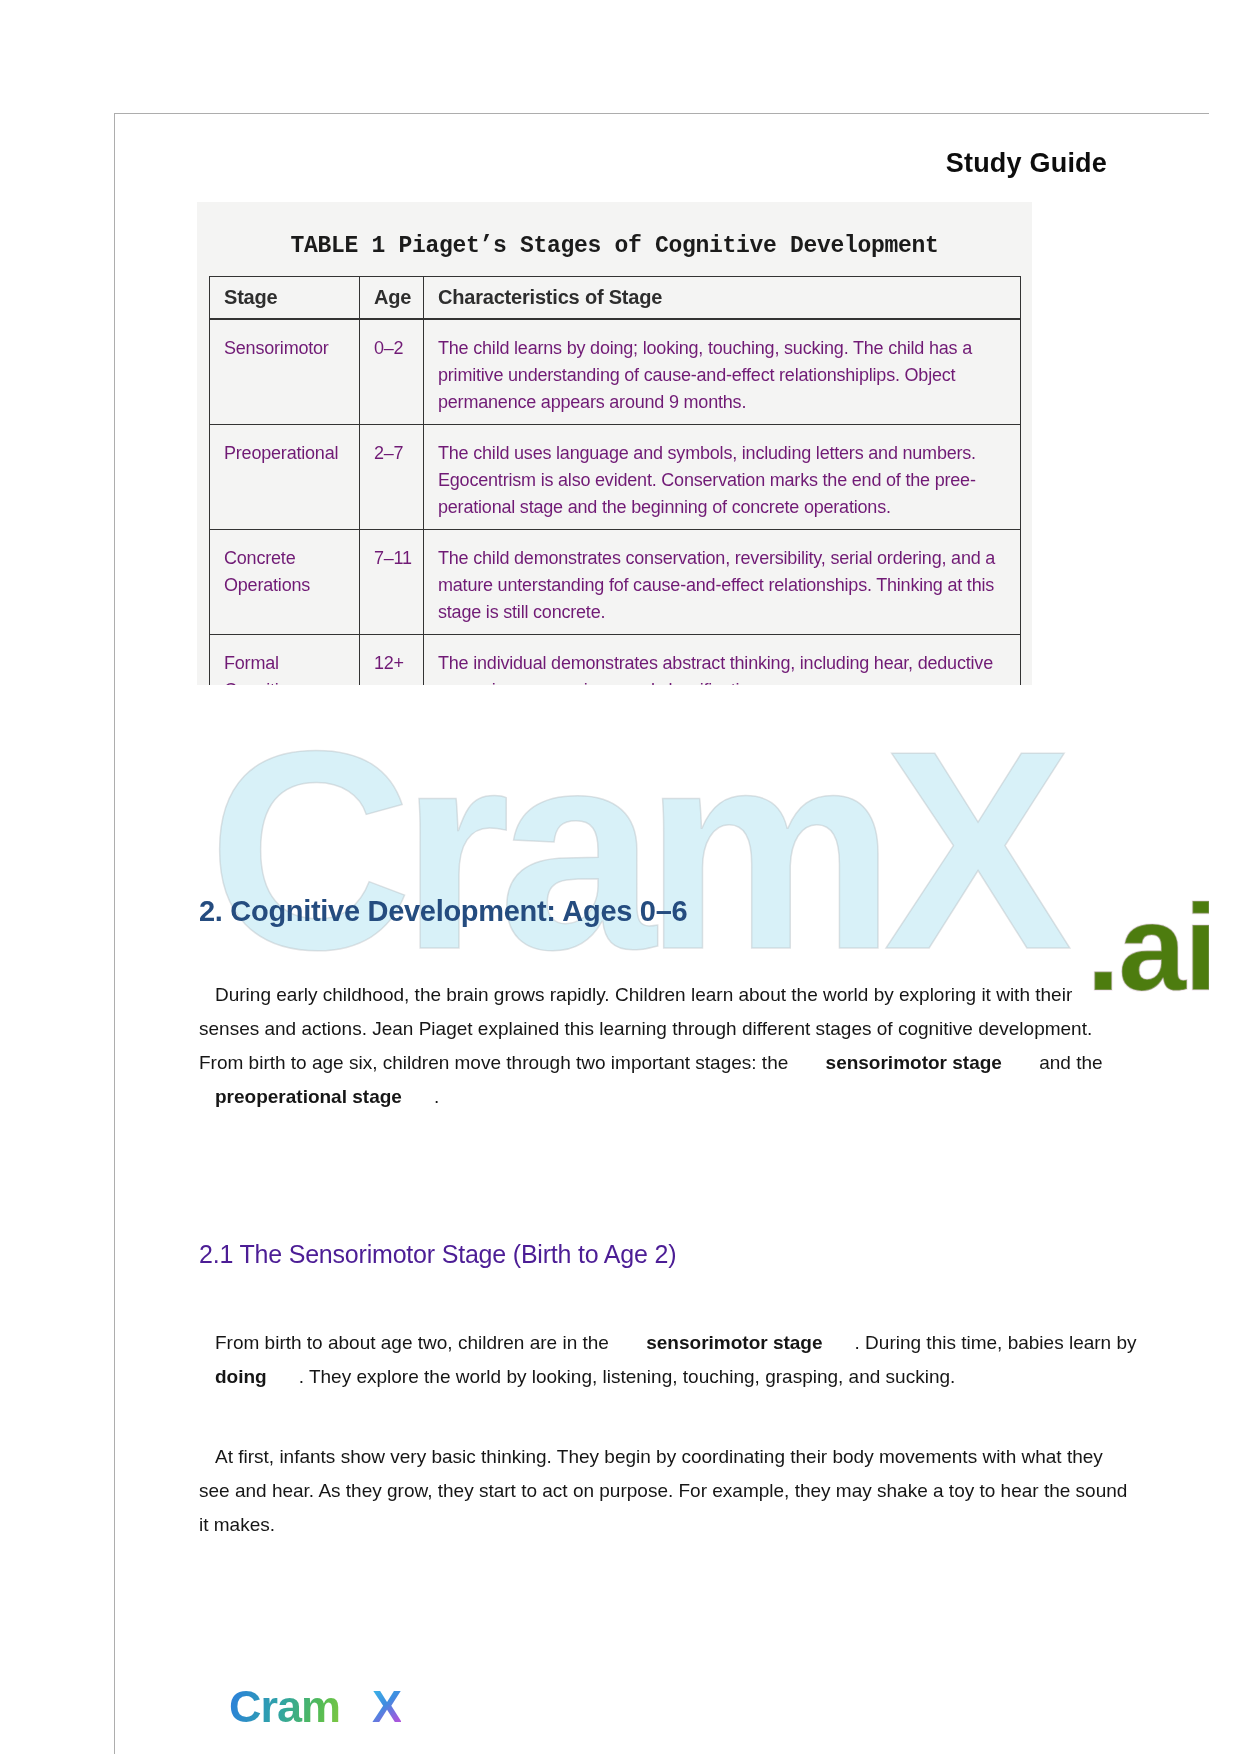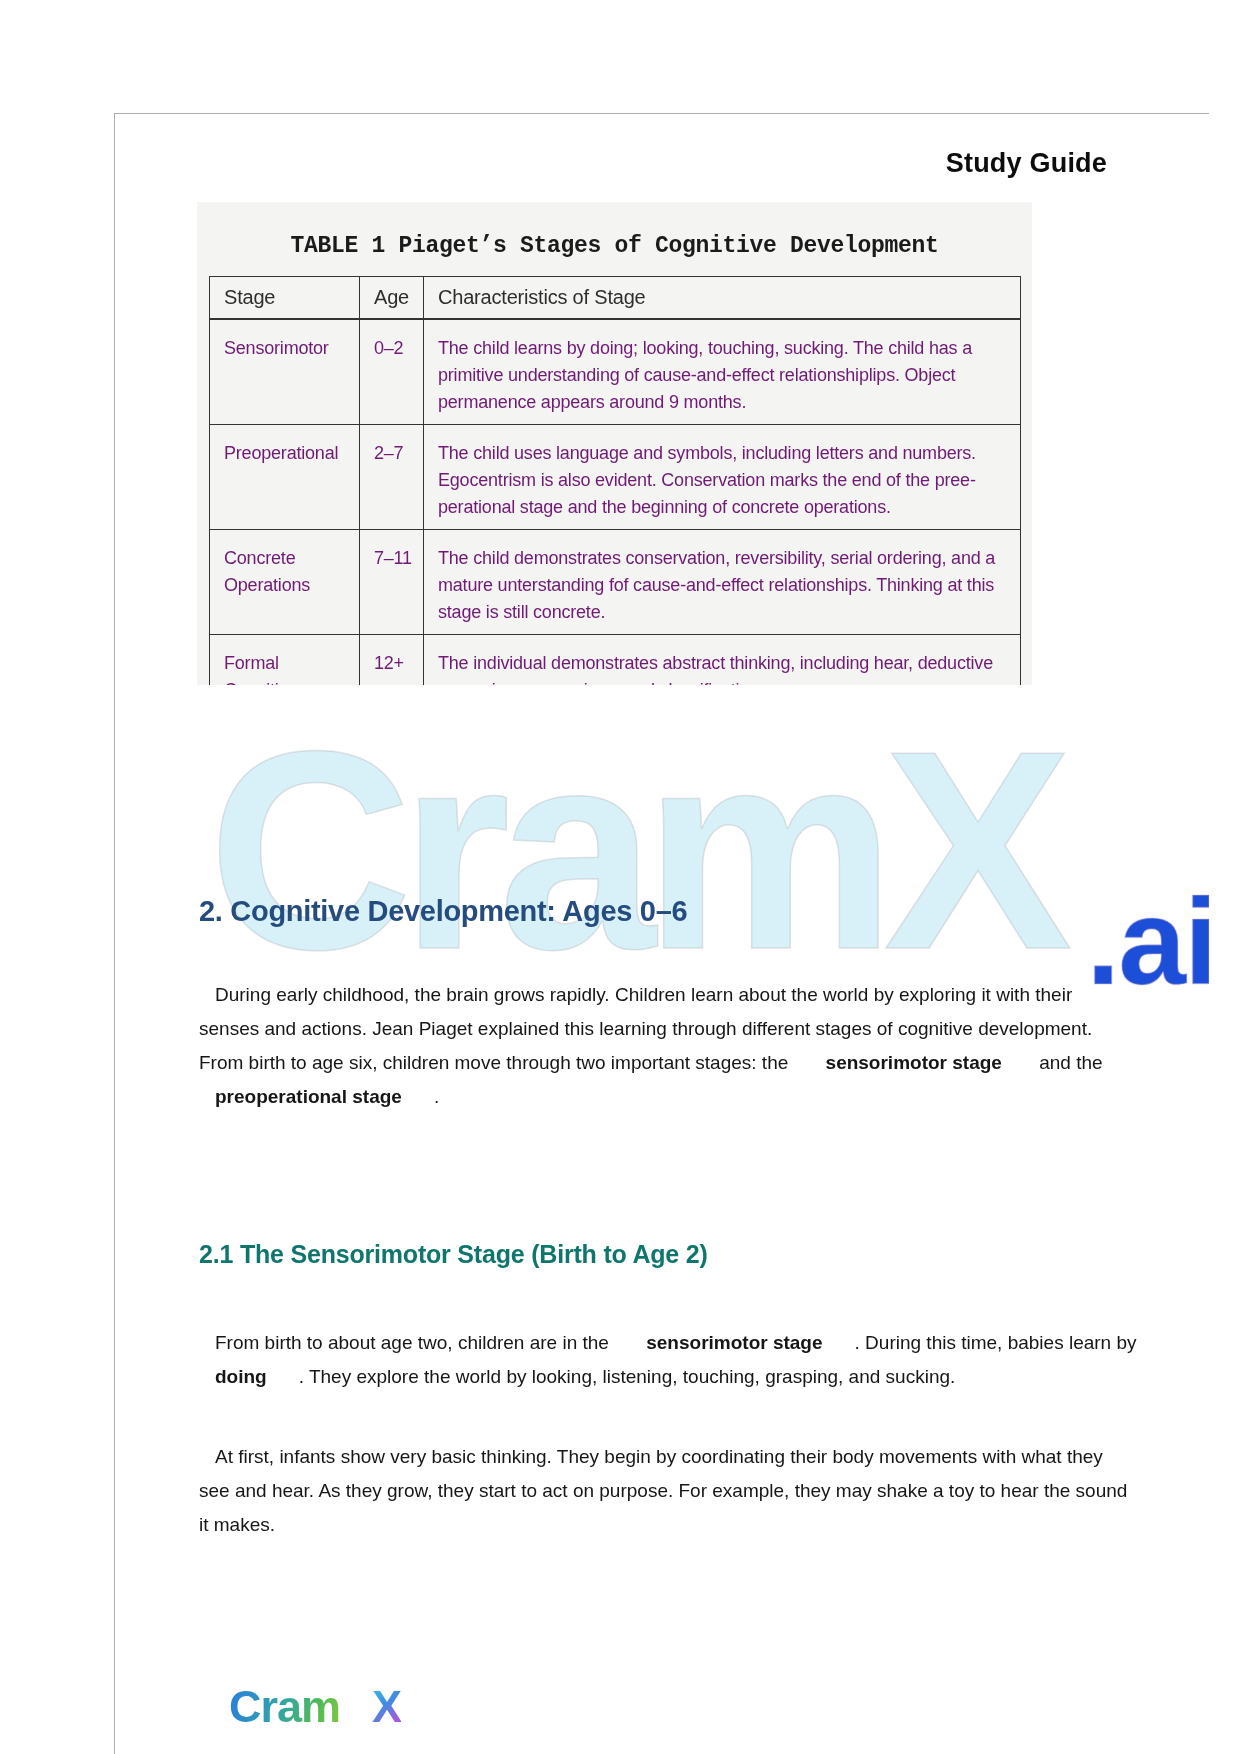--- a/index.html
+++ b/index.html
@@ -68,21 +68,21 @@
     color: #701a75;
     line-height: 1.5;
   }
   table.piaget col.c-stage { width: 150px; }
   table.piaget col.c-age   { width: 64px; }
   table.piaget col.c-char  { width: 597px; }
   table.piaget thead th {
     height: 42px;
     vertical-align: middle;
     font-size: 20px;
-    font-weight: 400;
+    font-weight: 700;
     color: #2e2e2e;
     padding: 0 6px 0 14px;
     border-bottom-width: 2.5px;
   }
   table.piaget tbody td { padding: 15px 8px 8px 14px; }
   table.piaget tr.r1 td { height: 102px; }
   table.piaget tr.r2 td { height: 100px; }
   table.piaget tr.r3 td { height: 100px; }
   table.piaget tr.r4 td { height: 71px; }
 
@@ -98,44 +98,44 @@
   }
   .wm-brand {
     font-size: 283px;
     letter-spacing: -12px;
     color: #d8f1f8;
     -webkit-text-stroke: 1.5px rgba(185,190,195,0.45);
   }
   .wm-suffix {
     font-size: 122px;
     letter-spacing: -2px;
-    color: #1d4ed8;
+    color: #4d7c0f;
     -webkit-text-stroke: 1.5px rgba(215,190,210,0.4);
     position: relative;
-    top: 36px;
+    top: 42px;
     left: -6px;
   }
 
   
   .h2-heading {
     position: absolute;
     left: 135px; top: 831px;
     font-size: 29px;
     font-weight: 700;
     letter-spacing: -0.3px;
     color: #254c7f;
     z-index: 2;
   }
   .h3-heading {
     position: absolute;
     left: 135px; top: 1176px;
     font-size: 25px;
-    font-weight: 700;
+    font-weight: 400;
     letter-spacing: -0.2px;
-    color: #0f766e;
+    color: #4c1d95;
     z-index: 2;
   }
   .para {
     position: absolute;
     left: 135px;
     width: 938px;
     font-size: 19px;
     line-height: 34px;
     color: #161616;
     z-index: 2;

